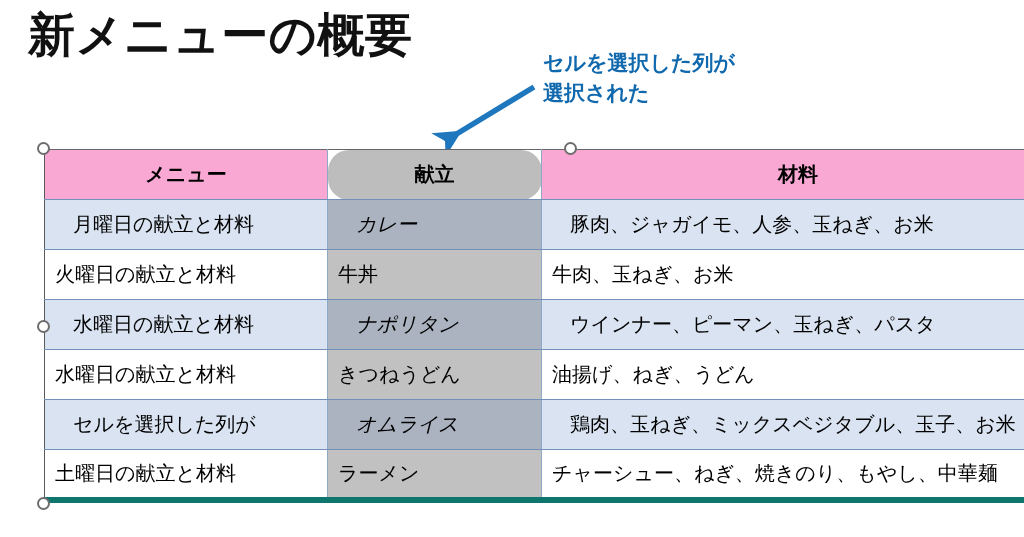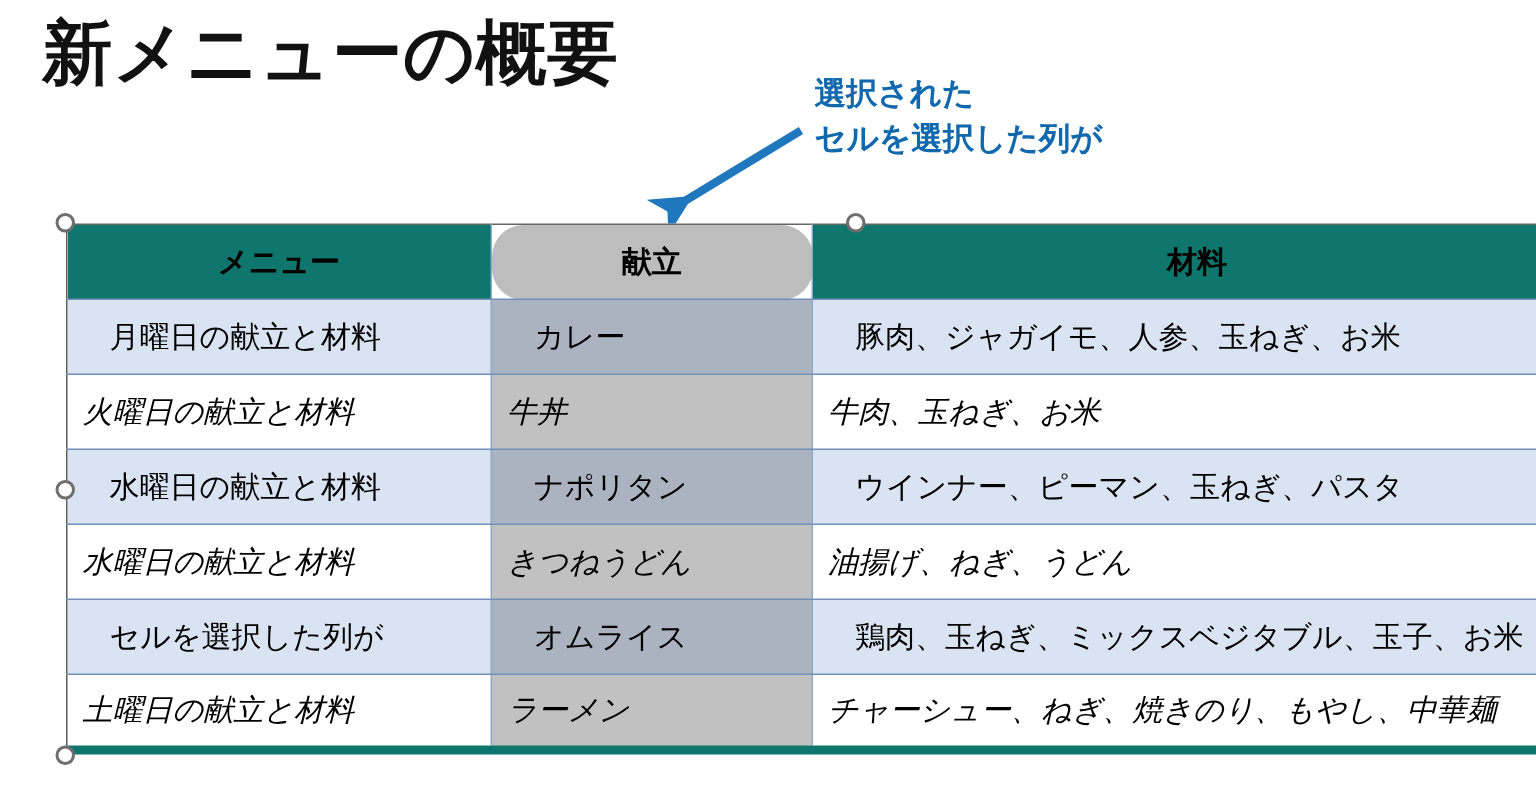--- a/index.html
+++ b/index.html
@@ -80,34 +80,34 @@
     border-top: 1px solid #7191BA;
     border-bottom: 1px solid #7191BA;
     vertical-align: middle;
     white-space: nowrap;
     overflow: hidden;
     box-sizing: border-box;
   }
   table.slide-table thead th {
     text-align: center;
     font-weight: bold;
-    background: #0f766e;
+    background: #f9a8d4;
     border-top: 1px solid #666666;
     border-bottom: 1px solid #7191BA;
   }
   table.slide-table tbody td { text-align: left; }
 
   
   tr.band td { background: #D9E3F1; padding-left: 28px; }
-  tr.plain td { background: #FFFFFF; font-style: italic; }
+  tr.plain td { background: #FFFFFF; }
 
   
   th.sel { background: #BDBDBD !important; border-radius: 21px; }
   tr.plain td.sel { background: #C1C1C1 !important; }
-  tr.band  td.sel { background: #ABB3C0 !important; }
+  tr.band  td.sel { background: #ABB3C0 !important; font-style: italic; }
 
   
   table.slide-table th:first-child,
   table.slide-table td:first-child { border-left: 1px solid #5A5A5A; }
   table.slide-table tbody tr:last-child td { border-bottom: 6px solid #0f766e; }
 
   
   .handle {
     position: absolute;
     width: 13px;
@@ -121,22 +121,22 @@
   #handle-tm { left: 564px; top: 142px; }
   #handle-ml { left: 37px;  top: 320px; }
   #handle-bl { left: 37px;  top: 497px; }
 </style>
 </head>
 <body>
 
 <div id="slide-title">新メニューの概要</div>
 
 <div id="callout">
+  <span class="callout-line">セルを選択した列が</span>
   <span class="callout-line">選択された</span>
-  <span class="callout-line">セルを選択した列が</span>
 </div>
 
 <svg id="callout-arrow" viewBox="0 0 130 80" xmlns="http://www.w3.org/2000/svg">
   <defs>
     <marker id="arrowhead" markerWidth="5" markerHeight="5" refX="3.6" refY="2.5" orient="auto">
       <path d="M5,0 L0,2.5 L5,5 L3.6,2.5 Z" fill="#1F77BE"></path>
     </marker>
   </defs>
   <line x1="114" y1="9" x2="25" y2="63" stroke="#1F77BE" stroke-width="5.5" marker-end="url(#arrowhead)"></line>
 </svg>

